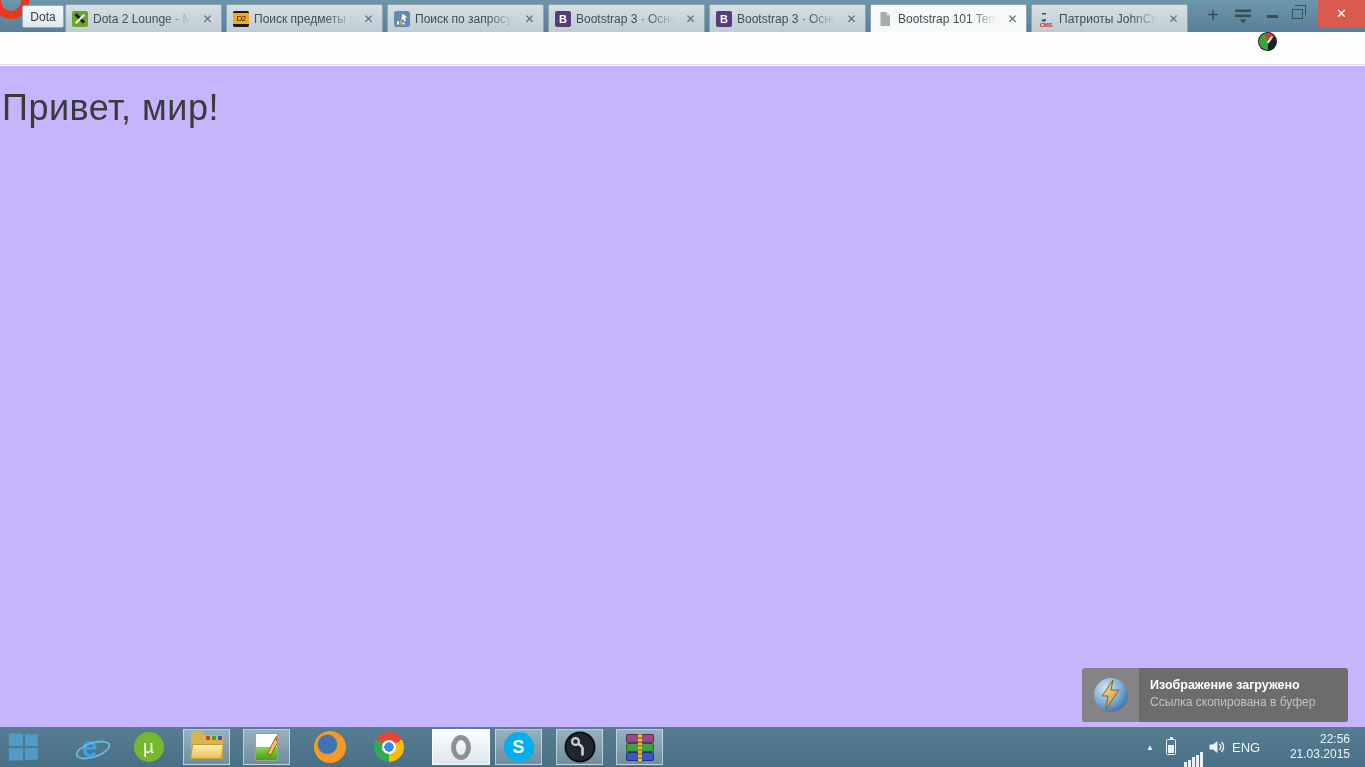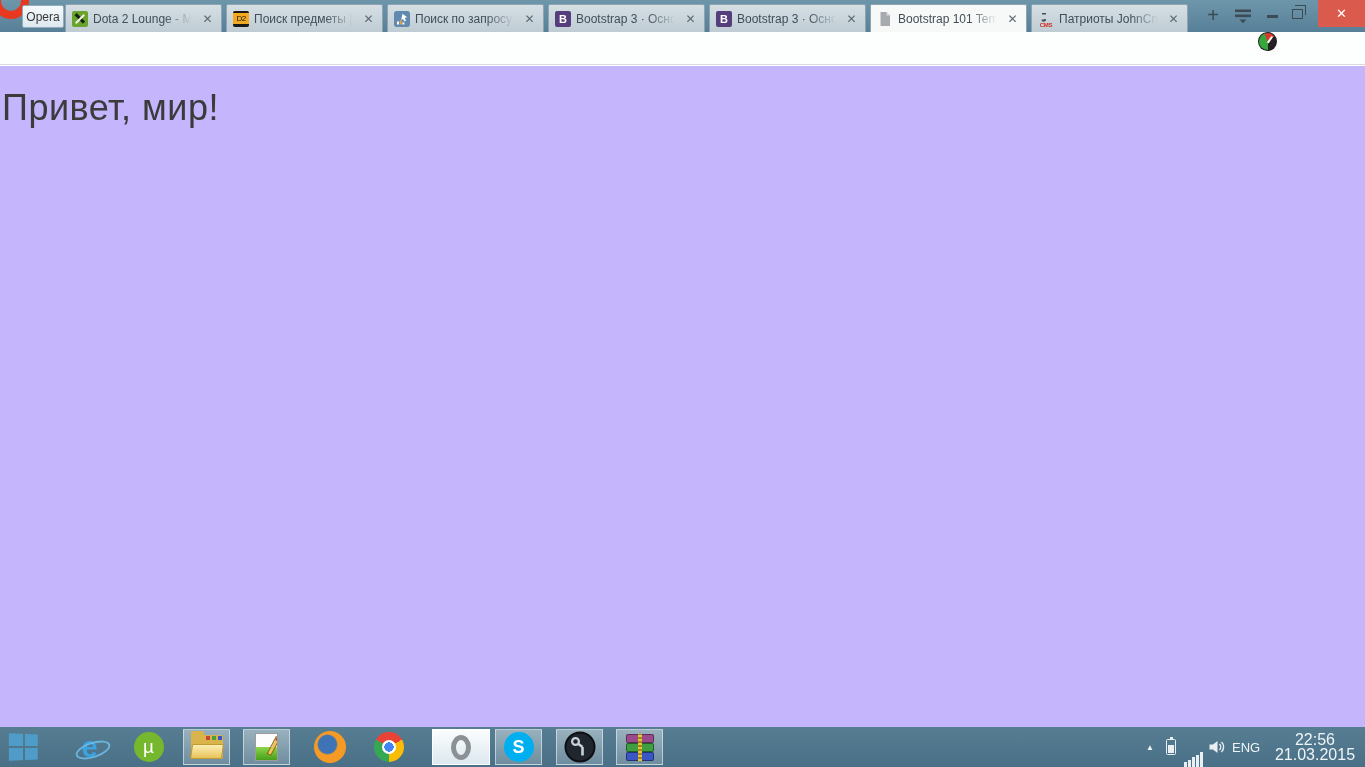--- a/index.html
+++ b/index.html
@@ -97,31 +97,31 @@
   .tray-item{position:absolute;top:0;height:40px;display:flex;align-items:center;color:#eef4f7;cursor:pointer}
   .tray-up{left:1146px;font-size:8px}
   .battery{left:1166px}
   .batt{width:10px;height:16px;border:1.3px solid #e9eff3;border-radius:1.5px;position:relative}
   .batt::before{content:"";position:absolute;top:-3px;left:2.5px;width:3px;height:2px;background:#e9eff3}
   .batt::after{content:"";position:absolute;left:1px;right:1px;bottom:1px;height:8px;background:#e9eff3}
   .signal{left:1184px;display:flex;align-items:flex-end;gap:1.5px}
   .signal i{width:2.6px;background:#e9eff3;display:block}
   .speaker{left:1208px}
   .lang{left:1232px;font-size:13px}
-  .clock{left:1280px;width:70px;flex-direction:column;justify-content:center;align-items:center;font-size:16px;line-height:15px}
+  .clock{left:1280px;width:70px;flex-direction:column;justify-content:center;align-items:flex-end;font-size:12px;line-height:15px}
 </style>
 </head>
 <body>
 
 <div class="app">
 
   <div class="tabstrip">
     <div class="opera-o"></div>
     <div class="opera-btn">
-        <span>Opera</span>
+        <span>Dota</span>
       </div>
 
     <div class="tab" style="left:65px">
       <span class="fav fav-d2l"></span>
       <span class="tab-title">Dota 2 Lounge - Mo</span>
       <span class="tab-close">✕</span>
     </div>
 
     <div class="tab" style="left:226px">
       <span class="fav fav-d2">
@@ -257,20 +257,39 @@
           <circle cx="9.5" cy="7" r="2.7" fill="#878d92"></circle>
           <path d="M4.5 14.8c.6-2.8 2.6-4 5-4s4.4 1.2 5 4a8.4 8.4 0 0 1-10 0z" fill="#878d92"></path>
         </svg>
     </div>
   </div>
 
   <div class="content">
     <h1>Привет, мир!</h1>
   </div>
 
+  <div class="notif">
+    <div class="notif-icon-wrap">
+      <div class="sphere">
+        <svg width="24" height="30" viewBox="0 0 24 30">
+          <defs>
+              <linearGradient id="gold" x1="0" y1="0" x2="1" y2="1">
+                <stop offset="0" stop-color="#f6e2b0"></stop>
+                <stop offset="1" stop-color="#c98c2e"></stop>
+              </linearGradient>
+            </defs>
+          <polygon points="14,0 3,16 9,16 7,29 20,10 12,10" fill="url(#gold)" stroke="#8a5f1e" stroke-width="1"></polygon>
+        </svg>
+      </div>
+    </div>
+    <div class="notif-text">
+      <div class="notif-title">Изображение загружено</div>
+      <div class="notif-sub">Ссылка скопирована в буфер</div>
+    </div>
+  </div>
 
   <div class="taskbar">
     <div class="tb-btn start">
       <div class="winlogo">
           <span></span>
           <span></span>
           <span></span>
           <span></span>
         </div>
     </div>

